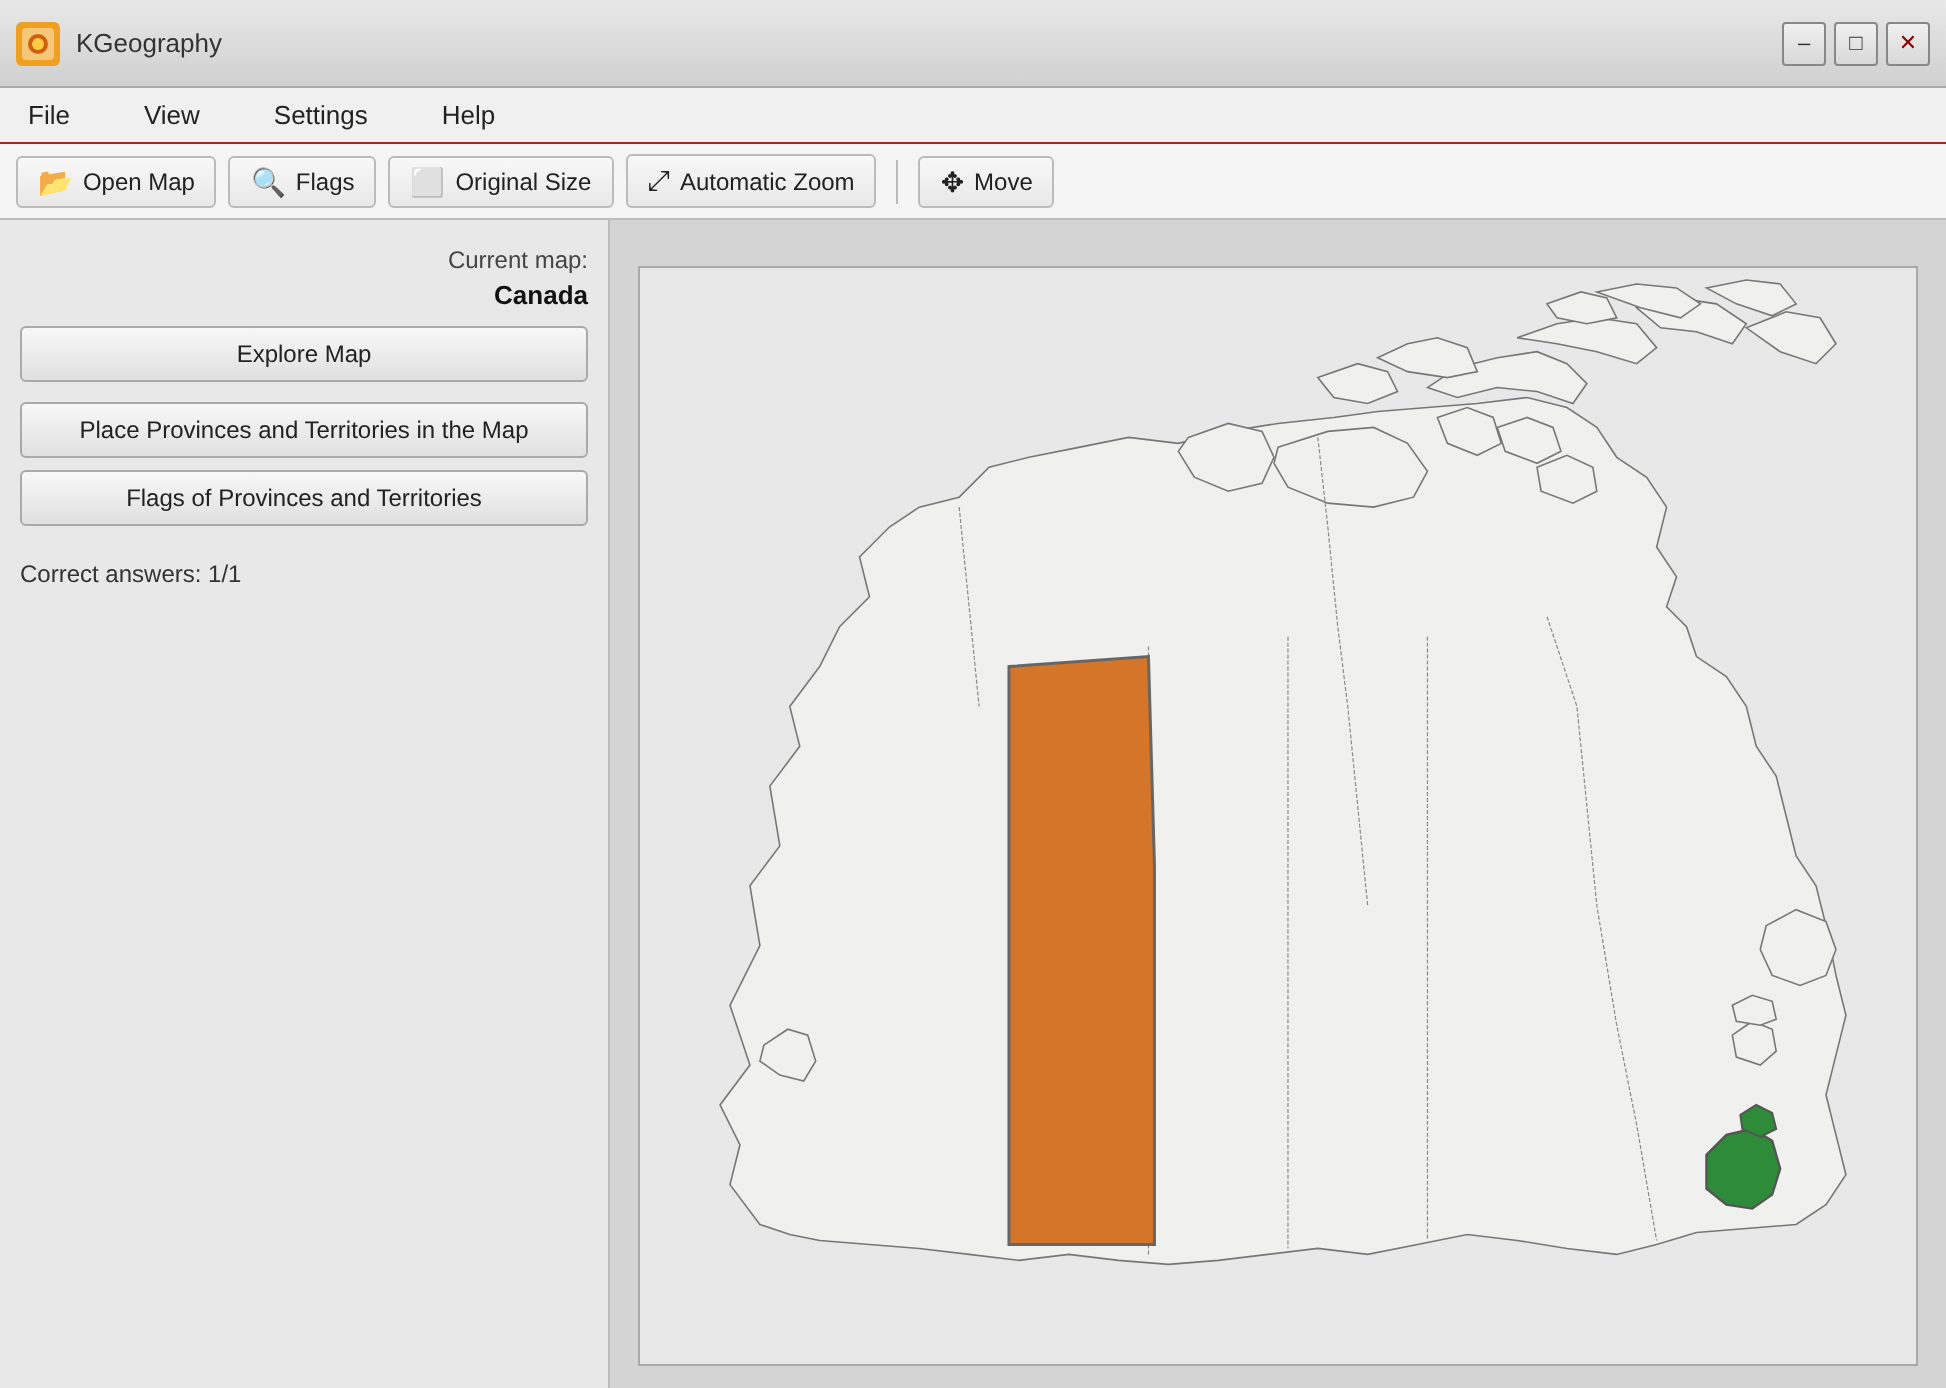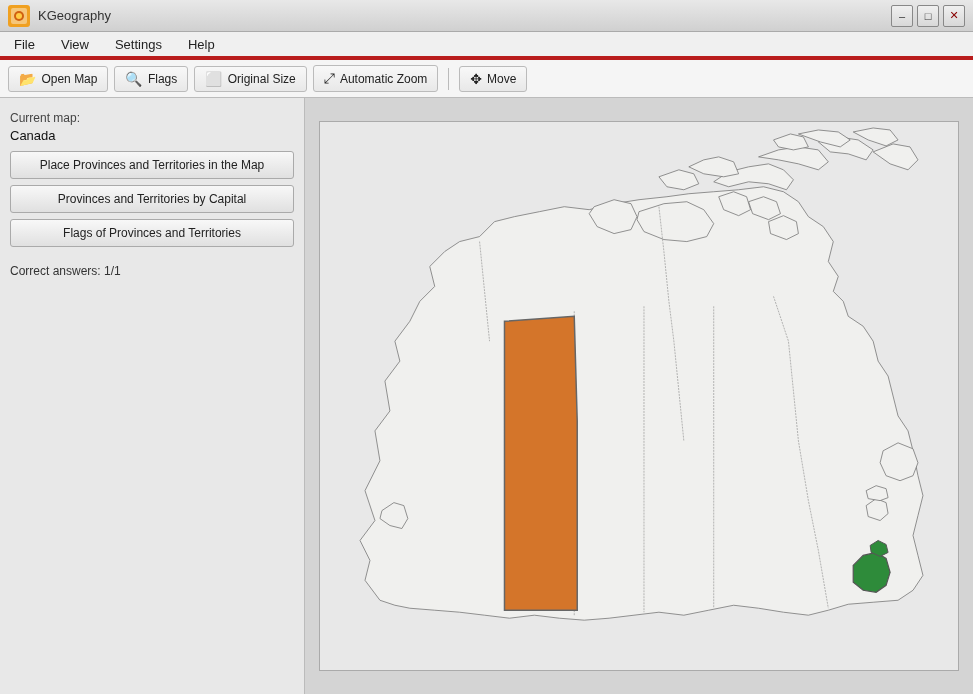--- a/index.html
+++ b/index.html
@@ -9,21 +9,21 @@
       background: #c0c0c0;
       width: 973px;
       height: 694px;
       overflow: hidden;
     }
 
     
     #title-bar {
       background: linear-gradient(to bottom, #e8e8e8, #d0d0d0);
       border-bottom: 1px solid #aaa;
-      height: 32px;
+      height: 44px;
       display: flex;
       align-items: center;
       justify-content: space-between;
       padding: 0 8px;
       user-select: none;
     }
     #title-left {
       display: flex;
       align-items: center;
       gap: 8px;
@@ -51,26 +51,26 @@
       align-items: center;
       justify-content: center;
       font-size: 11px;
       color: #333;
     }
     #close-btn { color: #800; }
 
     
     #menu-bar {
       background: #f0f0f0;
-      border-bottom: 4px solid #b91c1c;
+      border-bottom: 1px solid #b91c1c;
       height: 28px;
       display: flex;
       align-items: center;
       padding: 0 4px;
-      gap: 6px;
+      gap: 17px;
     }
     .menu-item {
       padding: 4px 10px;
       cursor: pointer;
       border-radius: 3px;
       font-size: 13px;
       color: #222;
     }
 
     
@@ -114,27 +114,27 @@
       width: 305px;
       min-width: 305px;
       background: #e8e8e8;
       border-right: 1px solid #bbb;
       padding: 12px 10px;
       display: flex;
       flex-direction: column;
       gap: 6px;
     }
     #current-map-label {
-      text-align: left;
+      text-align: right;
       font-size: 12px;
       color: #444;
       line-height: 1.4;
     }
     #current-map-name {
-      font-weight: normal;
+      font-weight: bold;
       font-size: 13px;
       color: #111;
     }
     .panel-btn {
       width: 100%;
       padding: 6px 10px;
       border: 1px solid #aaa;
       background: linear-gradient(to bottom, #f8f8f8, #e0e0e0);
       border-radius: 3px;
       cursor: pointer;
@@ -239,24 +239,24 @@
 </div>
 
 <div id="main">
 
   <div id="left-panel">
     <div id="current-map-label">
       <div>Current map:</div>
       <div id="current-map-name">Canada</div>
     </div>
 
+    <button class="panel-btn" id="explore-btn">Explore Map</button>
 
 
     <button class="panel-btn">Place Provinces and Territories in the Map</button>
-    <button class="panel-btn">Provinces and Territories by Capital</button>
     <button class="panel-btn">Flags of Provinces and Territories</button>
 
     <div id="status-area">
       <div>Correct answers: 1/1</div>
     </div>
   </div>
 
   <div id="map-area">
     <div id="map-container">
       <svg id="canada-svg" viewBox="0 0 640 550" xmlns="http://www.w3.org/2000/svg">

